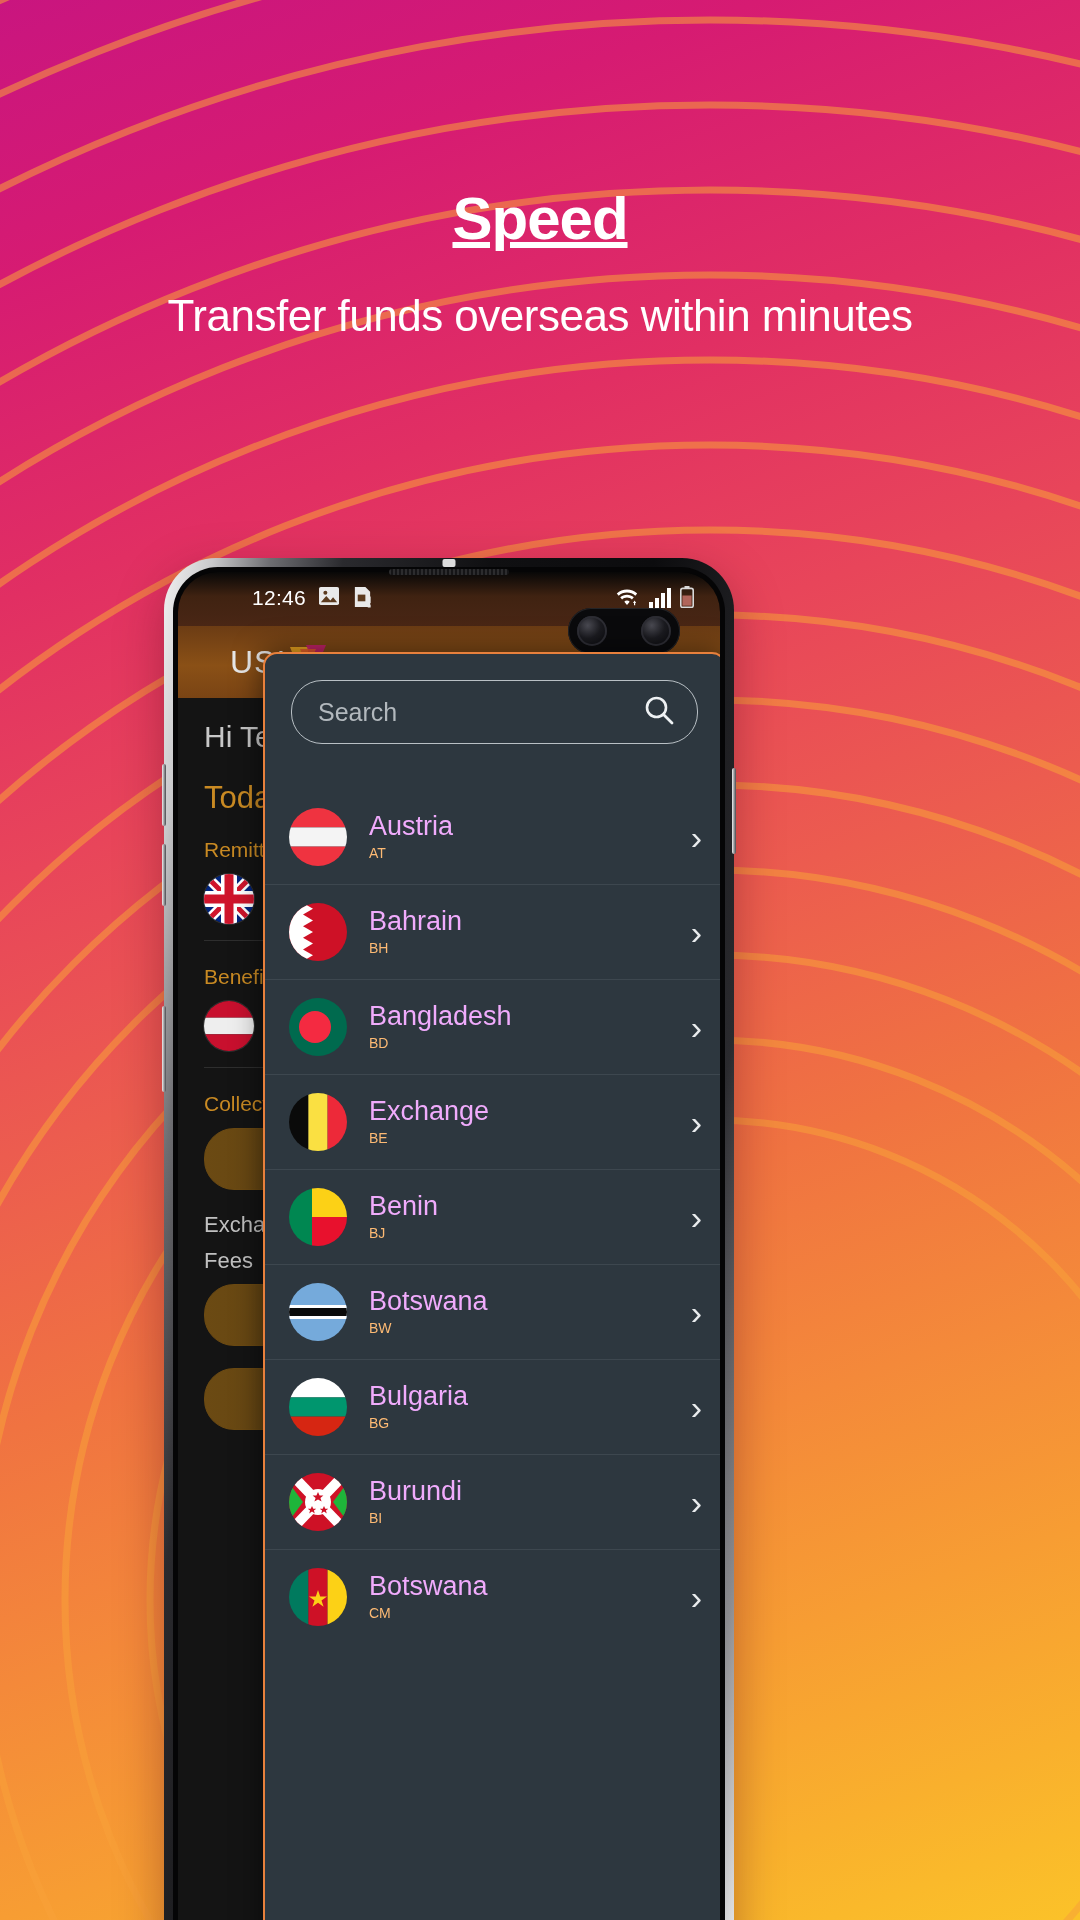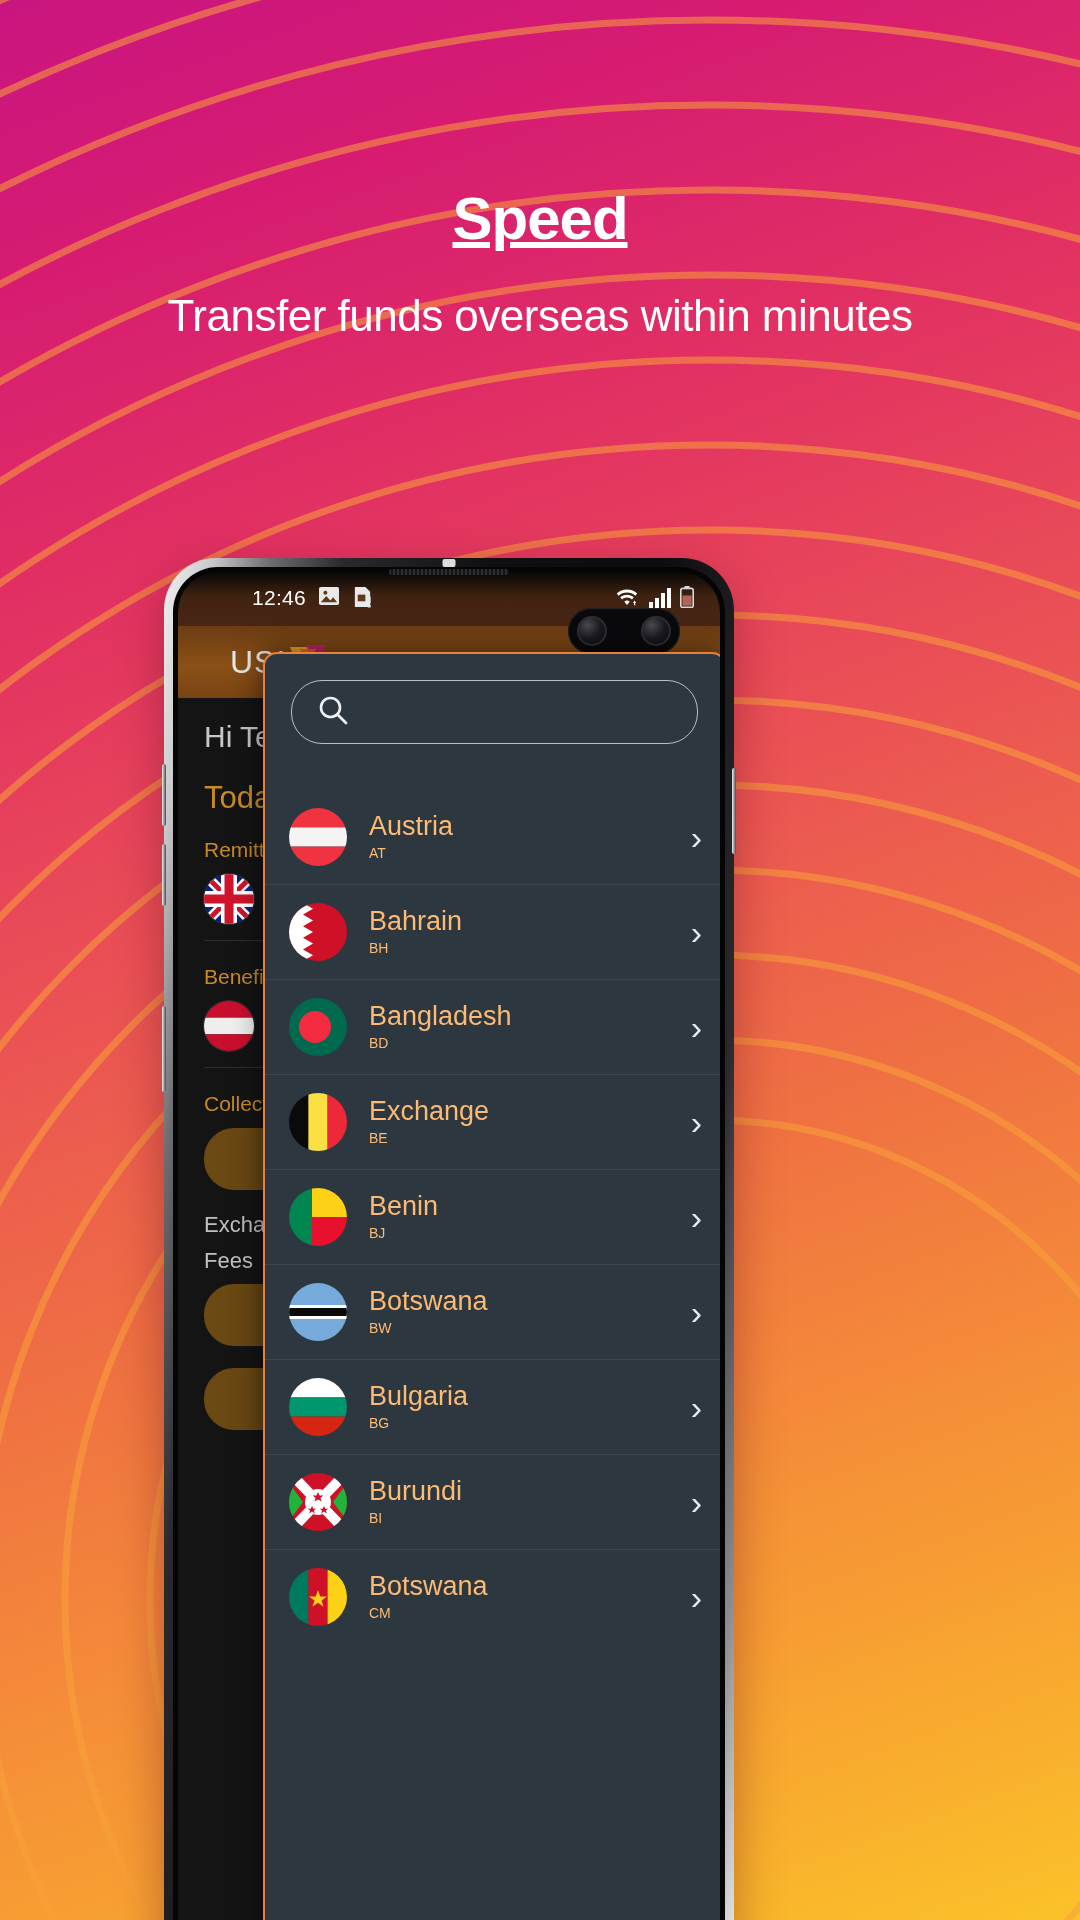--- a/index.html
+++ b/index.html
@@ -79,21 +79,21 @@
   #search-input{flex:1;background:transparent;border:none;outline:none;color:#d9dde0;font-size:25px;
      font-family:"Liberation Sans",sans-serif;}
   #search-input::placeholder{color:#b2b8bd;}
   #search-icon{flex:none;}
   #country-list{position:absolute;left:0;right:0;top:136px;bottom:0;overflow:hidden;}
   .country-item{display:flex;align-items:center;gap:22px;padding:20px 22px 20px 24px;height:54px;
      border-top:1px solid #3d474f;}
   .country-item:first-child{border-top:none;}
   .c-flag{width:58px;height:58px;border-radius:50%;overflow:hidden;position:relative;flex:none;}
   .c-text{display:flex;flex-direction:column;gap:4px;}
-  .c-name{font-size:27px;color:#fdba74;line-height:1.1;}
+  .c-name{font-size:27px;color:#f0abfc;line-height:1.1;}
   .c-code{font-size:14px;color:#fdba74;line-height:1.1;}
   .c-chev{margin-left:auto;color:#e9ecee;font-size:34px;line-height:1;font-weight:300;}
 </style>
 </head>
 <body>
 
 <div id="promo-bg">
   <div id="promo-rings">
     <svg viewBox="0 0 2100 3400" preserveAspectRatio="none" aria-hidden="true">
       <g fill="none" stroke="#f9a23a" stroke-width="7">
@@ -255,20 +255,21 @@
         <span>Fees</span>
         <b>P 0.00</b>
       </div>
       <div class="pill"></div>
       <div class="pill"></div>
     </div>
 
     <div id="country-modal">
       <div id="search-wrap">
         <div id="search-box">
+          <input id="search-input" type="text" placeholder="Search" style="">
           <span id="search-icon">
             <svg width="34" height="34" viewBox="0 0 34 34">
               <circle cx="14.5" cy="14.5" r="9.5" fill="none" stroke="#eef1f3" stroke-width="2.6"></circle>
               <line x1="21.5" y1="21.5" x2="30" y2="30" stroke="#eef1f3" stroke-width="2.8" stroke-linecap="round"></line>
             </svg>
           </span>
         </div>
       </div>
 
       <div id="country-list">

